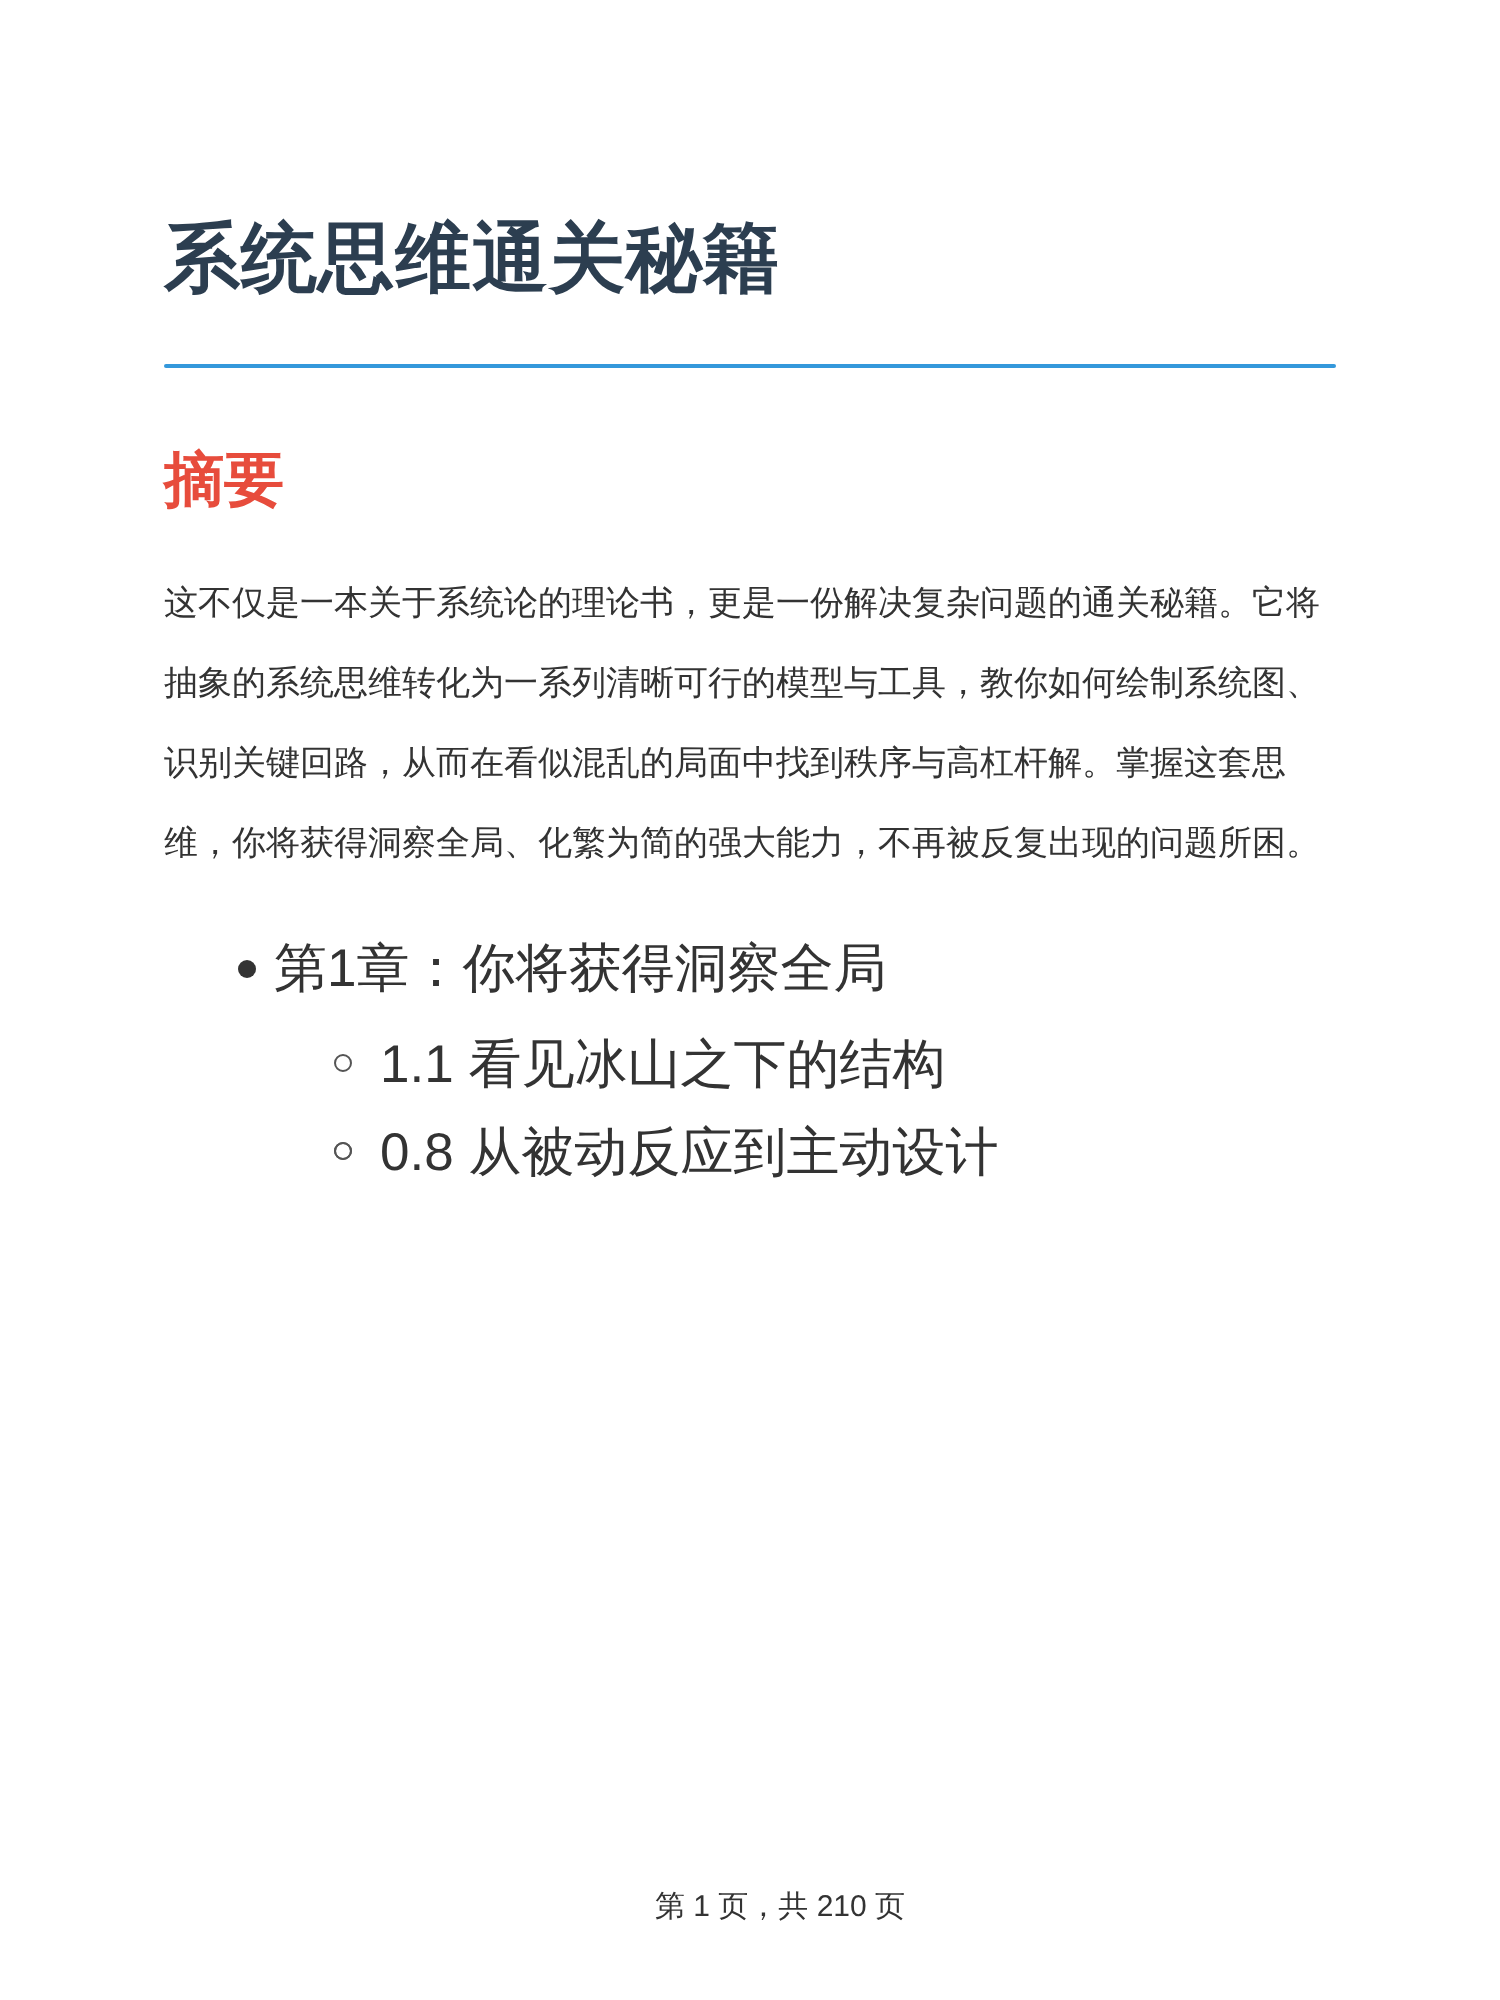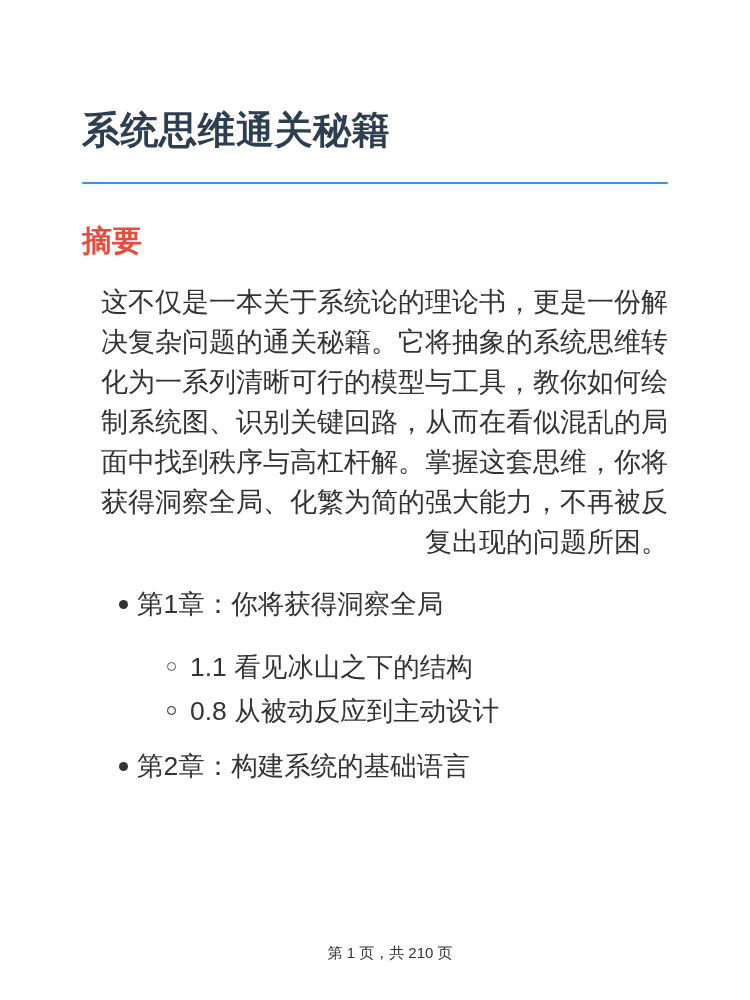--- a/index.html
+++ b/index.html
@@ -41,24 +41,24 @@
     line-height: 39px;
     font-weight: bold;
     color: var(--heading-accent);
   }
   .abstract-heading { margin-top: 37px; font-family: Liberation Serif, serif; }
   .toc-heading { margin-top: 29px; }
 
   .abstract-text {
     margin-top: 22px;
     width: 586px;
-    font-size: 27px;
+    font-size: 17px;
     line-height: 40px;
     color: var(--body-text);
-    text-align: right;
+    text-align: left;
   }
 
   ul.toc-list {
     list-style: none;
     margin-top: 22px;
   }
   li.toc-chapter {
     position: relative;
     padding-left: 55px;
     font-size: 26.5px;
@@ -69,21 +69,21 @@
     position: absolute;
     left: 37px;
     top: 16px;
     width: 9px;
     height: 9px;
     border-radius: 50%;
     background: #333333;
   }
   ul.toc-sections {
     list-style: none;
-    margin-top: 23px;
+    margin-top: 8px;
     margin-bottom: 15px;
   }
   li.toc-section {
     position: relative;
     padding-left: 53px;
     font-size: 26.5px;
     line-height: 40px;
     color: var(--body-text);
     margin-bottom: 4px;
   }
@@ -135,22 +135,18 @@
         <li class="toc-section">
           <span class="bullet-circle"></span>
         </li>
         <li class="toc-section">
           <span class="bullet-circle"></span>
           <span>0.8 从被动反应到主动设计</span>
         </li>
       </ul>
     </li>
 
-    <li class="toc-chapter">
-      <span class="bullet-disc"></span>
-      <span>第2章：构建系统的基础语言</span>
-    </li>
 
   </ul>
 
   <div class="page-footer">第 1 页，共 210 页</div>
 
 </div>
 
 </body></html>

